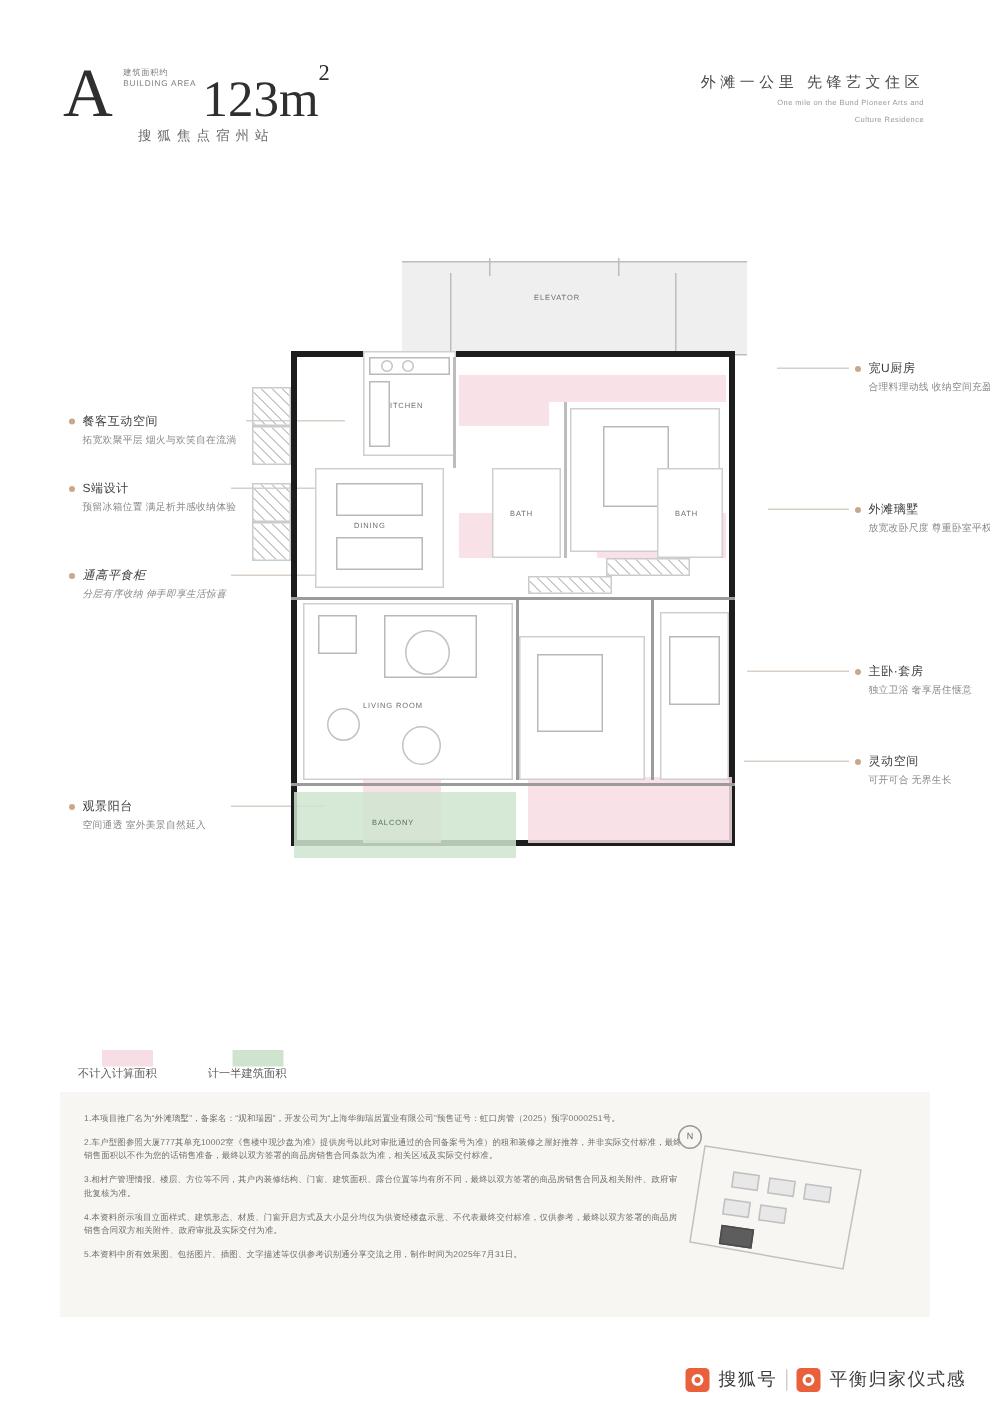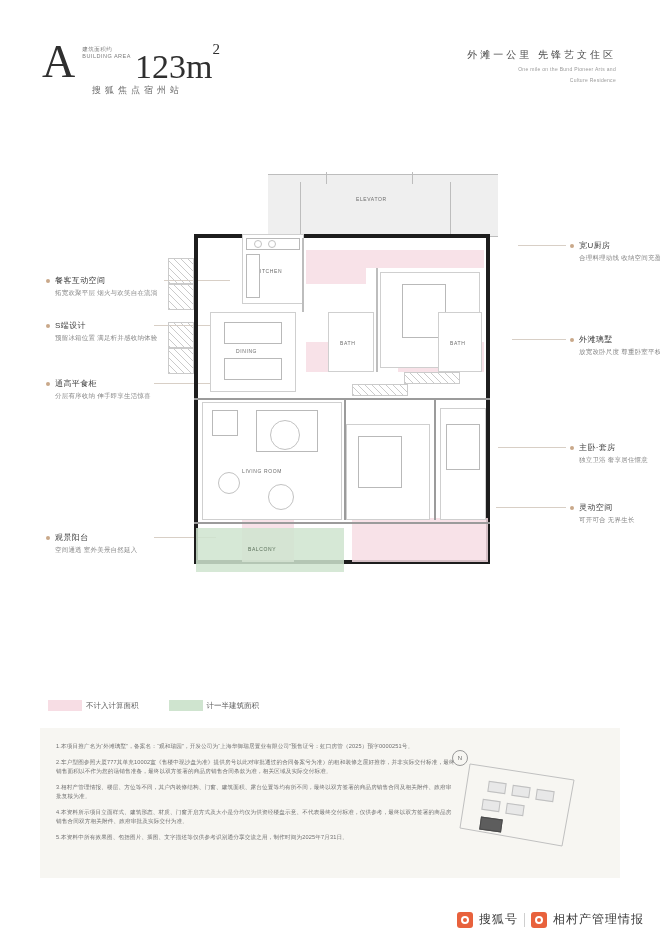--- a/index.html
+++ b/index.html
@@ -65,21 +65,21 @@
   .thin{position:absolute;background:#bdbdbd;}
   .furn{position:absolute;border:1px solid #b9b9b9;box-sizing:border-box;background:#fff;}
   .circ{position:absolute;border:1px solid #c2c2c2;border-radius:50%;box-sizing:border-box;}
 
   
   .legend{position:absolute;left:48px;top:700px;display:flex;align-items:center;gap:12px;}
   .legend .sw{width:34px;height:11px;display:inline-block;}
   .legend .sw.pink{background:#f7dde4;}
   .legend .sw.green{background:#cfe4cf;}
   .legend .txt{font-size:7.5px;color:#5b5b5b;margin-left:4px;margin-right:18px;}
-  .legend .grp{display:flex;align-items:center;}
+  .legend .grp{display:flex;align-items:center;flex-direction:column;}
 
   
   .notes{
     position:absolute;left:40px;top:728px;width:580px;height:150px;
     background:#f7f6f2;box-sizing:border-box;padding:14px 16px;
   }
   .notes p{margin:0 0 7px 0;font-size:5.6px;line-height:9px;color:#6f6f6f;letter-spacing:.15px;width:400px;}
 
   
   .sitemap{position:absolute;right:28px;top:14px;width:150px;height:120px;}
@@ -129,21 +129,21 @@
       <div class="line" style="left:118px;top:5px;width:66px;"></div>
     </div>
     <div class="ann left" style="left:46px;top:208px;">
       <div class="ttl">
           <span class="dot"></span>
           <span>S端设计</span>
         </div>
       <div class="desc">预留冰箱位置 满足析并感收纳体验</div>
       <div class="line" style="left:108px;top:5px;width:70px;"></div>
     </div>
-    <div class="ann left" style="left:46px;top:266px;">
+    <div class="ann left" style="left:46px;top:266px;font-style:italic;">
       <div class="ttl">
           <span class="dot"></span>
           <span>通高平食柜</span>
         </div>
       <div class="desc">分层有序收纳 伸手即享生活惊喜</div>
       <div class="line" style="left:108px;top:5px;width:62px;"></div>
     </div>
     <div class="ann left" style="left:46px;top:420px;">
       <div class="ttl">
           <span class="dot"></span>
@@ -297,16 +297,16 @@
       <div class="bldg" style="left:64px;top:62px;width:16px;height:9px;transform:rotate(8deg);"></div>
       <div class="bldg dark" style="left:38px;top:76px;width:20px;height:11px;transform:rotate(8deg);"></div>
     </div>
   </div>
 
   <div class="wm">
     <span class="logo"></span>
     <span class="t1">搜狐号</span>
     <span class="sep"></span>
     <span class="logo"></span>
-    <span class="t2">相村产管理情报</span>
+    <span class="t2">平衡归家仪式感</span>
   </div>
 
 </div>
 
 </body></html>

